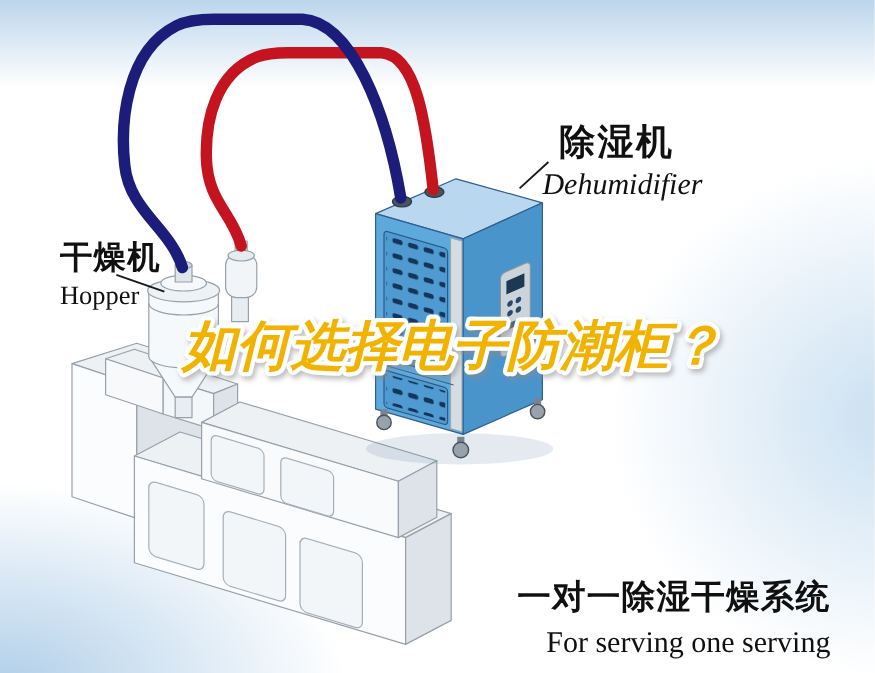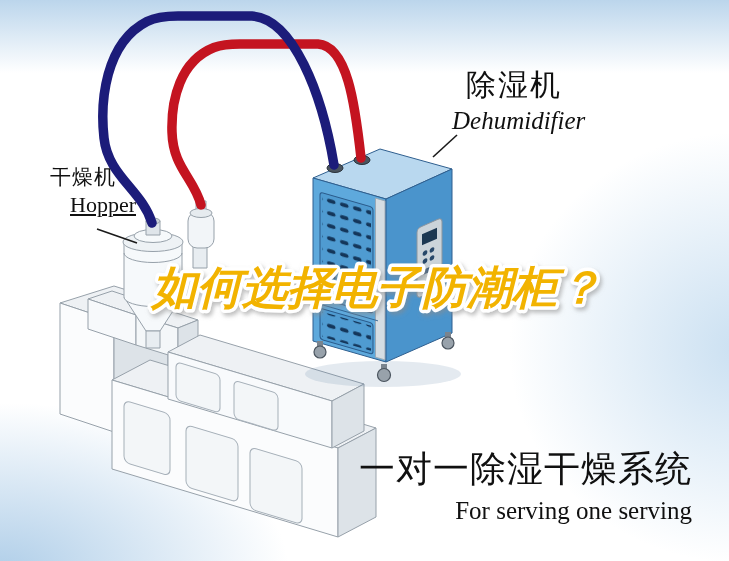--- a/index.html
+++ b/index.html
@@ -8,30 +8,30 @@
     position:relative; width:729px; height:561px; overflow:hidden;
     font-family:"Liberation Sans", sans-serif;
     background:
       linear-gradient(180deg, rgba(146,188,224,.62) 0%, rgba(255,255,255,0) 13%),
       radial-gradient(ellipse 55% 42% at 0% 102%, rgba(138,183,222,.68), rgba(255,255,255,0) 72%),
       radial-gradient(ellipse 46% 55% at 102% 62%, rgba(150,193,228,.5), rgba(255,255,255,0) 70%),
       linear-gradient(0deg, #ffffff, #ffffff);
   }
   svg.scene { position:absolute; left:0; top:0; z-index:1; }
   .lbl { position:absolute; z-index:2; color:#101010; line-height:1.15; }
-  .cn { font-weight:normal; font-family:"Liberation Sans", sans-serif; }
+  .cn { font-weight:bold; font-family:"Liberation Sans", sans-serif;margin-top:34px; }
   .en { font-family:"Liberation Serif", serif; font-weight:normal; }
   .hopper-label { left:50px; top:165px; }
-  .hopper-label .cn { font-size:21px; letter-spacing:1px; }
-  .hopper-label .en { font-size:22px; margin-top:3px; margin-left:20px;text-decoration:underline; }
+  .hopper-label .cn { font-size:27px; letter-spacing:1px; }
+  .hopper-label .en { font-size:22px; margin-top:3px; margin-left:0; }
   .dehum-label { left:452px; top:68px; }
   .dehum-label .cn { font-size:30px; letter-spacing:2px; padding-left:14px; }
   .dehum-label .en { font-size:25px; margin-top:4px;font-style:italic; }
   .caption { right:37px; top:448px; text-align:right; }
-  .caption .cn { font-size:36px; letter-spacing:1px; }
+  .caption .cn { font-size:28px; letter-spacing:1px; }
   .caption .en { font-size:25px; margin-top:8px; }
 </style>
 </head>
 <body>
 
 <div class="canvas">
 
   <svg class="scene" width="729" height="561" viewBox="0 0 729 561">
     <defs>
       <pattern id="ventPat" width="13" height="12.5" patternUnits="userSpaceOnUse">

